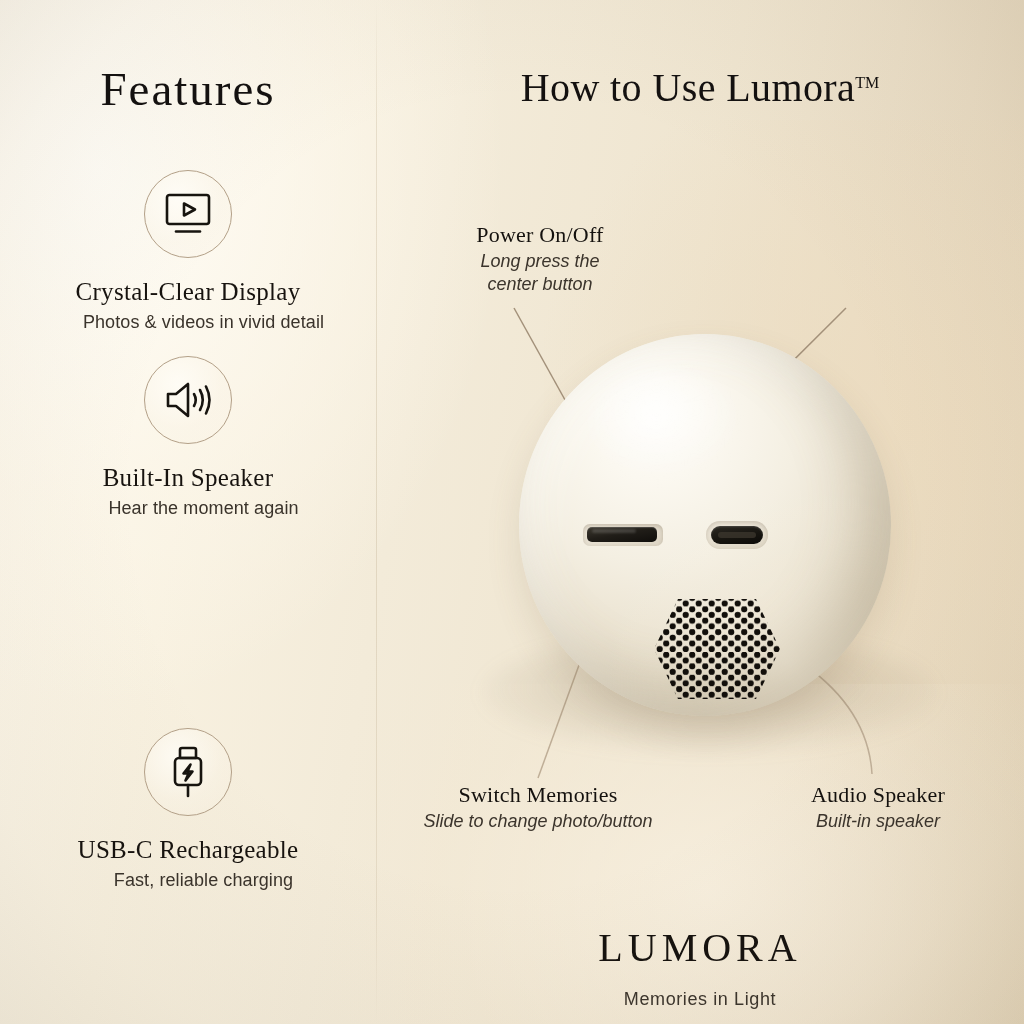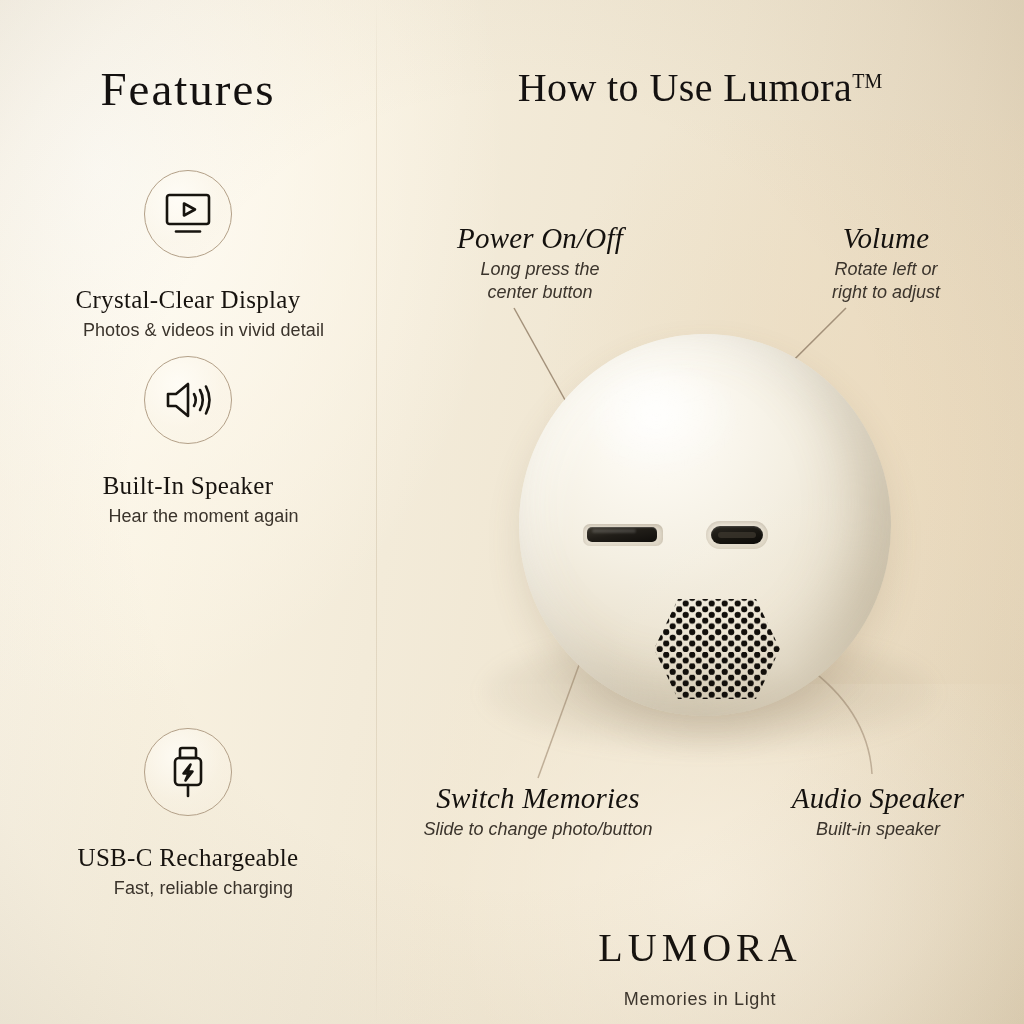--- a/index.html
+++ b/index.html
@@ -92,21 +92,21 @@
     letter-spacing: 2px;
   }
   #howto-heading {
     left: 376px; top: 64px;
     width: 648px;
     text-align: center;
     font-size: 40px;
     letter-spacing: 0.4px;
   }
   #howto-heading .tm {
-    font-size: 20px;
+    font-size: 16px;
     vertical-align: 13px;
     letter-spacing: 0;
   }
 
   
   .feature {
     position: absolute;
     left: 0;
     width: 376px;
     text-align: center;
@@ -120,21 +120,21 @@
         rgba(255,253,247,0.85) 0%,
         rgba(250,244,231,0.45) 55%,
         rgba(246,238,222,0.12) 100%);
     display: flex;
     align-items: center;
     justify-content: center;
     box-sizing: border-box;
   }
   .feature-icon-ring svg { display: block; }
   .feature-title {
-    margin-top: 28px;
+    margin-top: 20px;
     font-family: "Liberation Serif", serif;
     font-size: 25px;
     color: #17130f;
     letter-spacing: 0.3px;
     line-height: 1.15;
   }
   .feature-sub {
     margin-top: 5px;
     font-family: "Liberation Sans", sans-serif;
     font-size: 18px;
@@ -266,26 +266,25 @@
   }
   .grille svg { display: block; }
 
   
   .anno {
     position: absolute;
     text-align: center;
   }
   .anno-title {
     font-family: "Liberation Serif", serif;
-    font-size: 29px;
+    font-size: 22px;
     color: #14110e;
     letter-spacing: 0.2px;
     line-height: 1.15;
     white-space: nowrap;
-    font-style: italic;
   }
   .anno-sub {
     margin-top: 3px;
     font-family: "Liberation Sans", sans-serif;
     font-size: 18px;
     color: #3b342c;
     line-height: 1.28;
     font-style: italic;
   }
   .anno-sub span { display: block; white-space: nowrap; }
@@ -436,27 +435,20 @@
   </div>
 
   <div class="anno" id="anno-power">
     <div class="anno-title">Power On/Off</div>
     <div class="anno-sub">
       <span>Long press the</span>
       <span>center button</span>
     </div>
   </div>
 
-  <div class="anno" id="anno-volume">
-    <div class="anno-title">Volume</div>
-    <div class="anno-sub">
-      <span>Rotate left or</span>
-      <span>right to adjust</span>
-    </div>
-  </div>
 
   <div class="anno" id="anno-switch">
     <div class="anno-title">Switch Memories</div>
     <div class="anno-sub">
       <span>Slide to change photo/button</span>
     </div>
   </div>
 
   <div class="anno" id="anno-audio">
     <div class="anno-title">Audio Speaker</div>

